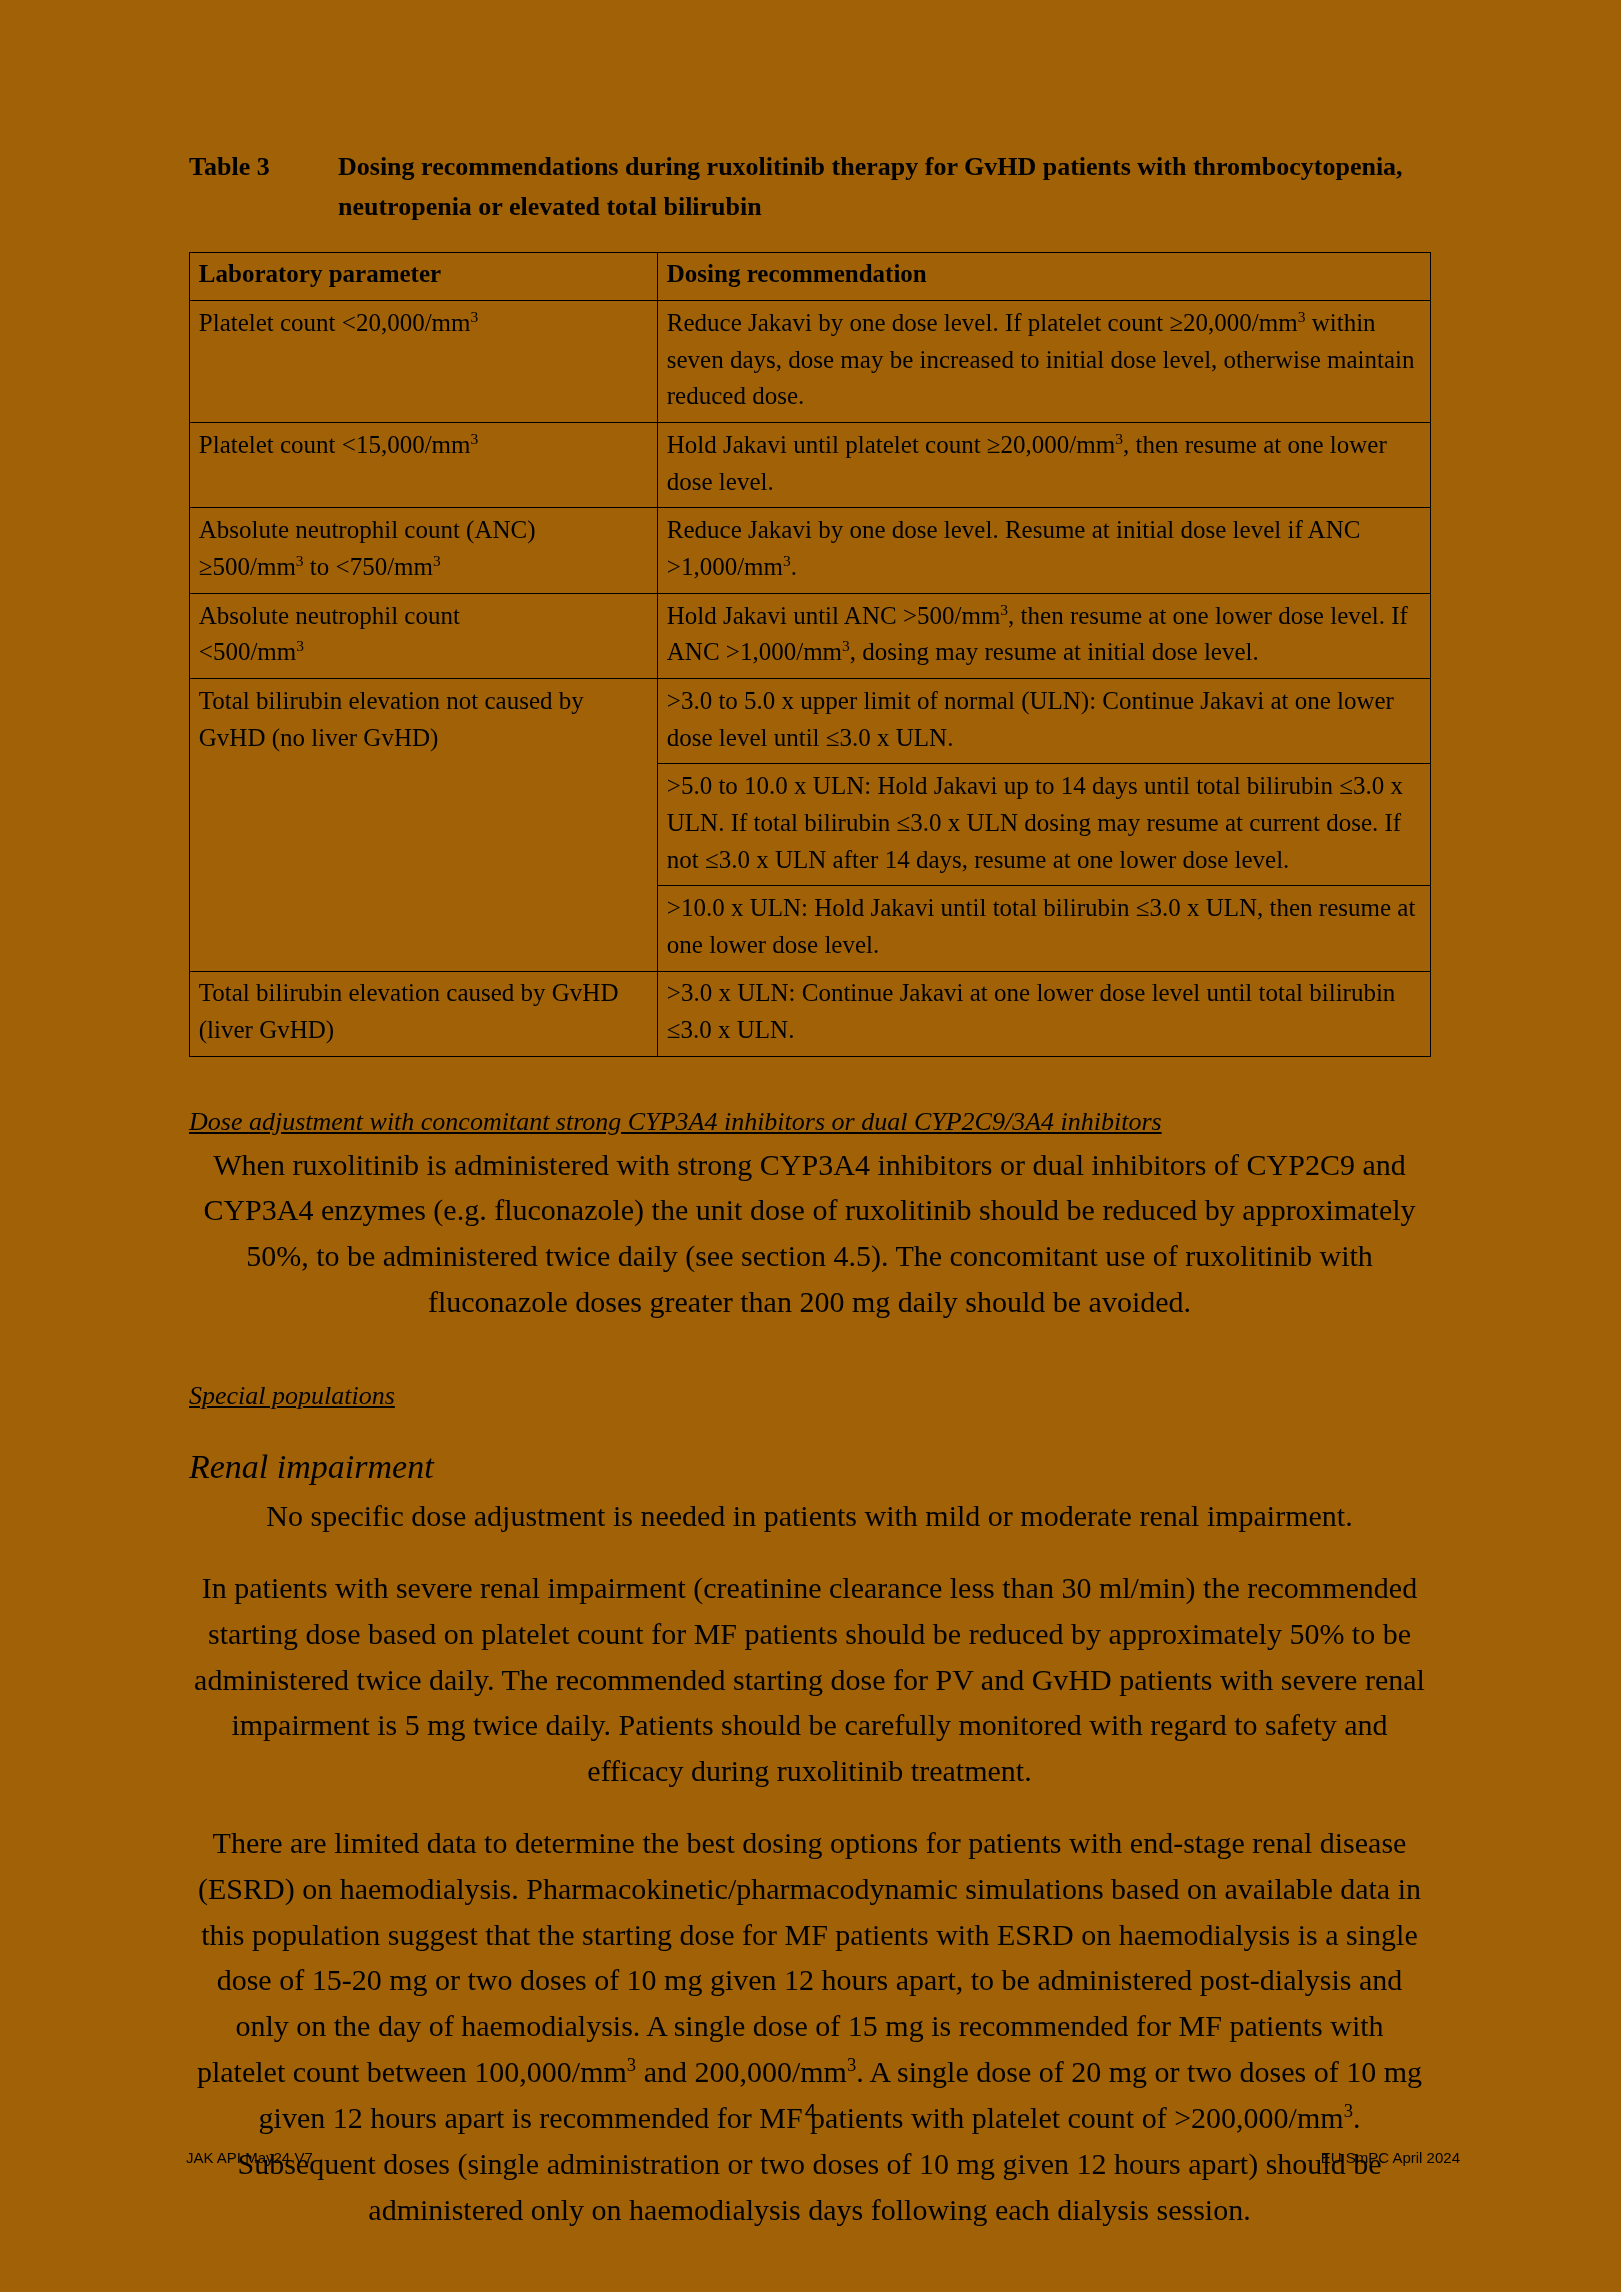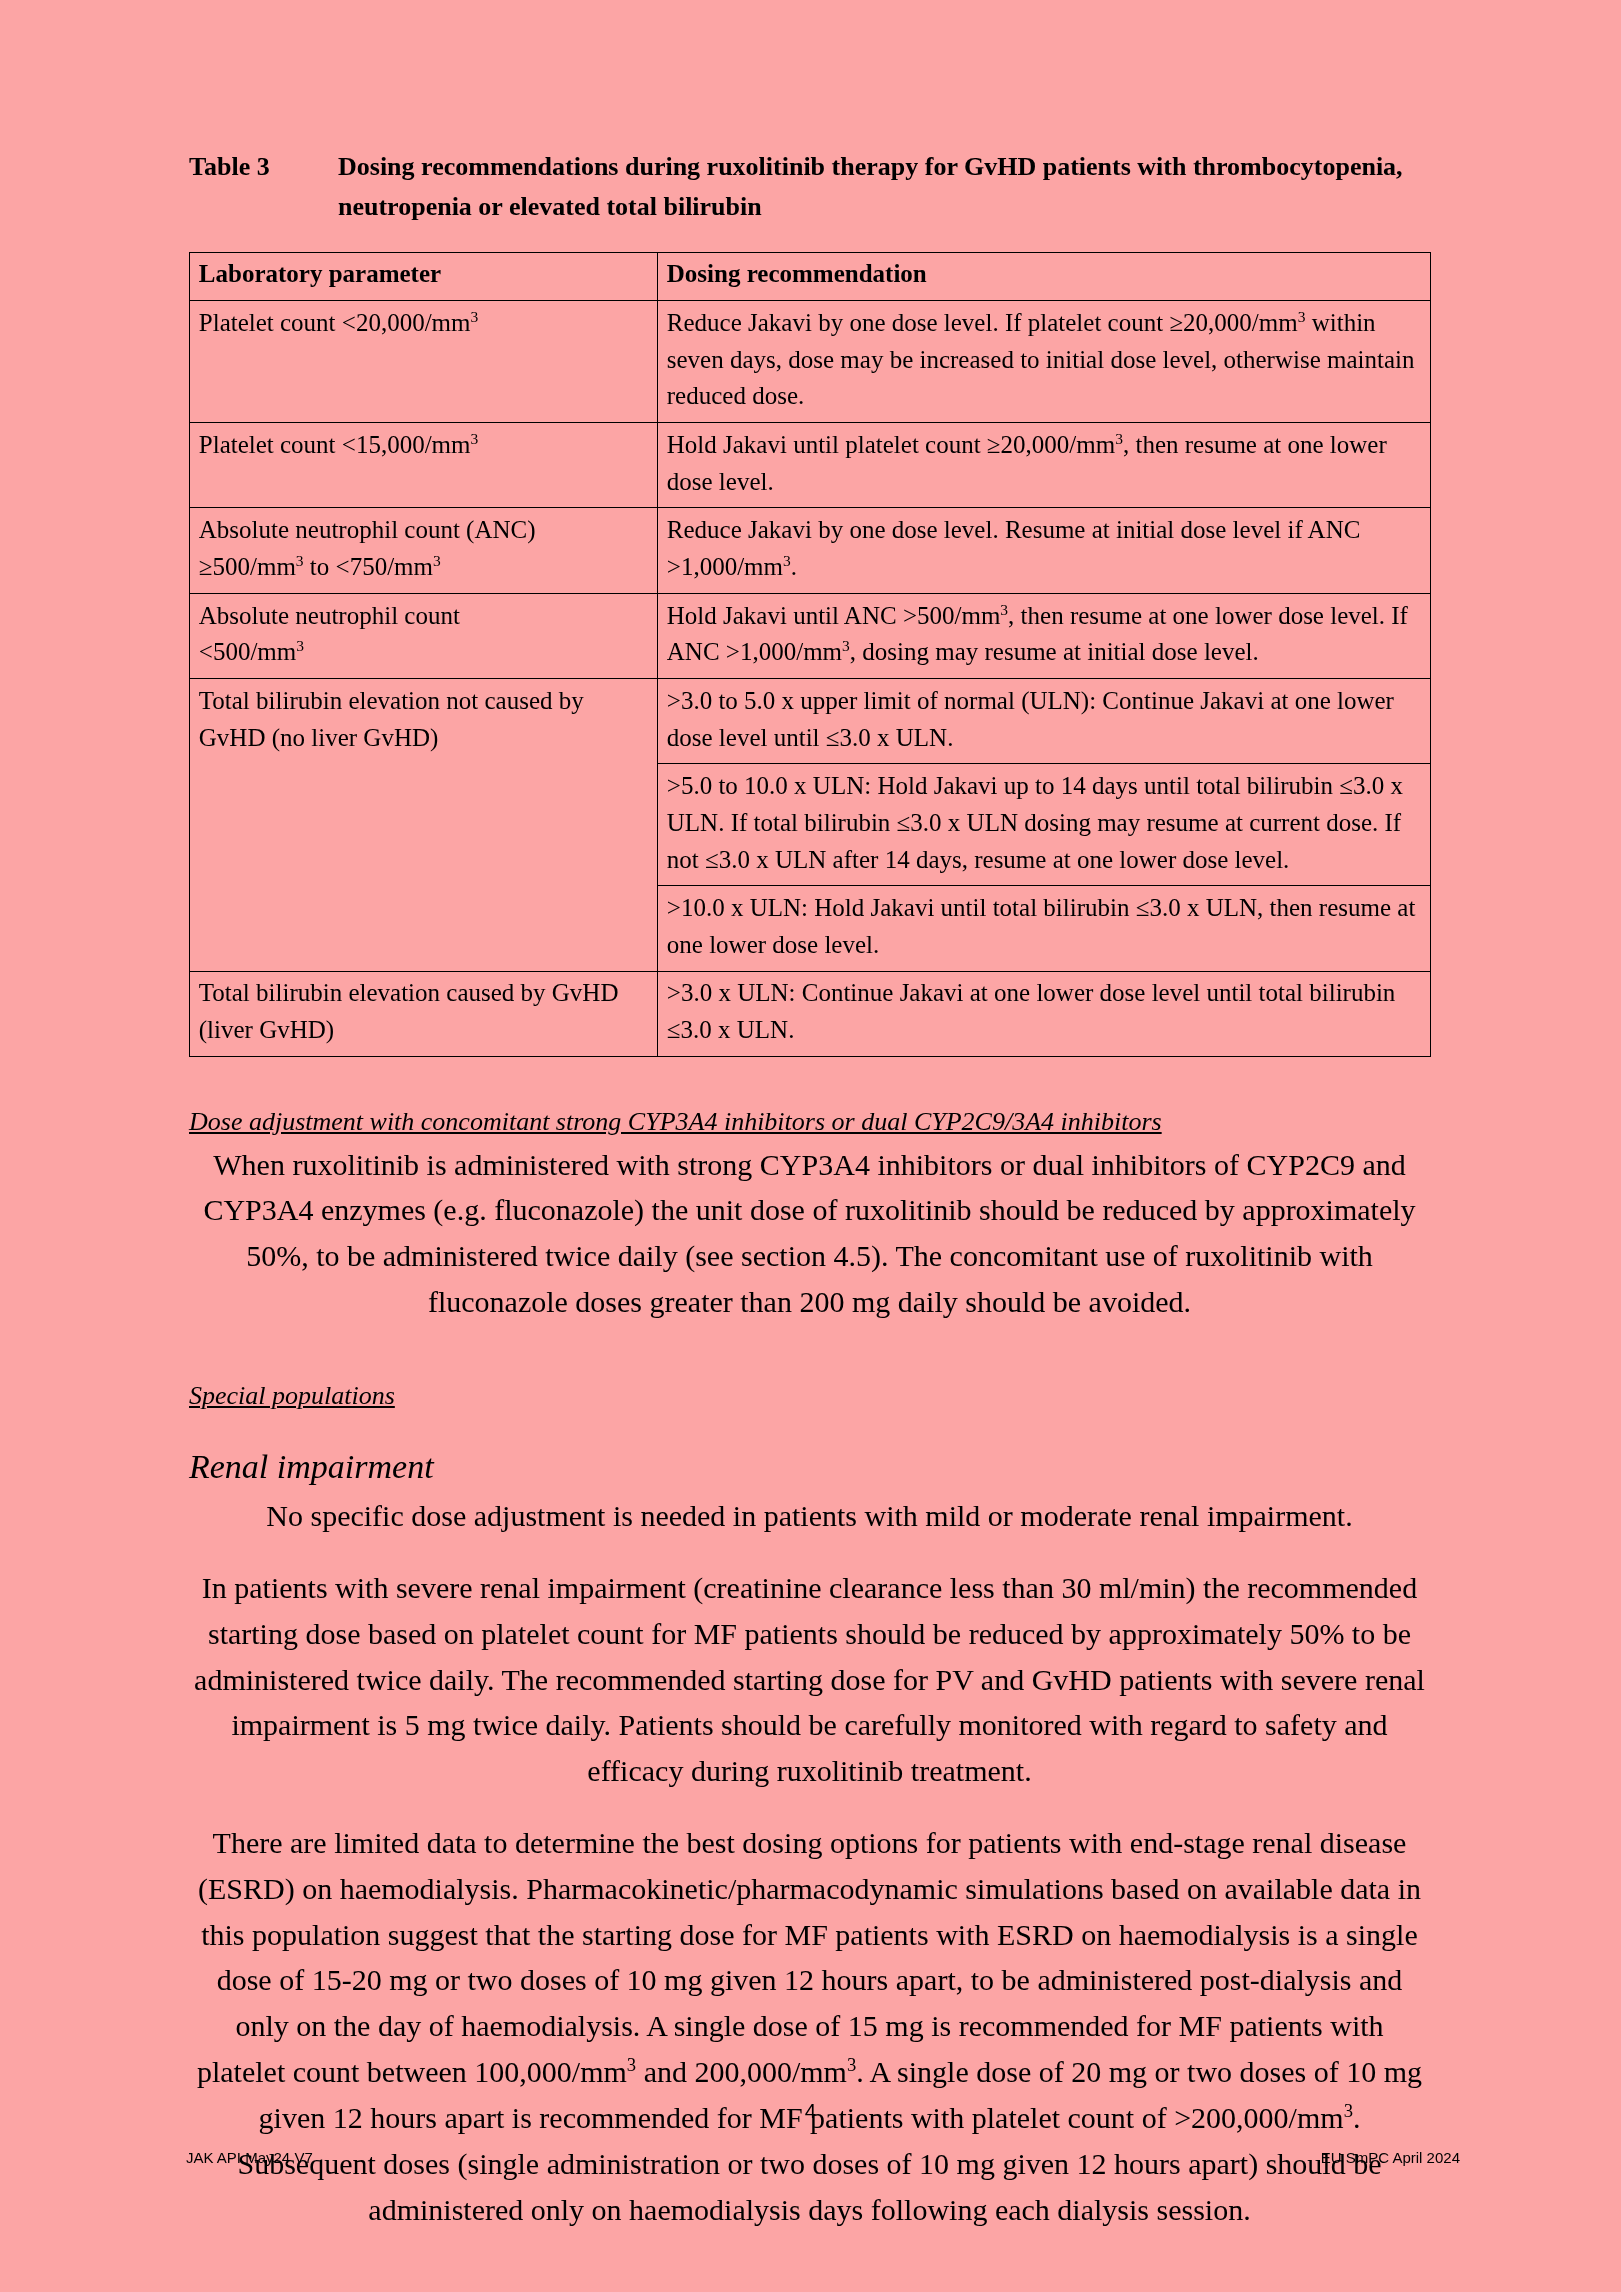--- a/index.html
+++ b/index.html
@@ -8,21 +8,21 @@
     background: #ffffff;
   }
   body {
     font-family: "Liberation Serif", "DejaVu Serif", serif;
     color: #000000;
   }
   .page {
     position: relative;
     width: 1621px;
     height: 2293px;
-    background: #fca5a5;
+    background: #a16207;
     box-sizing: border-box;
     overflow: hidden;
   }
   .content {
     position: absolute;
     left: 189px;
     top: 147px;
     width: 1241px;
   }
 

